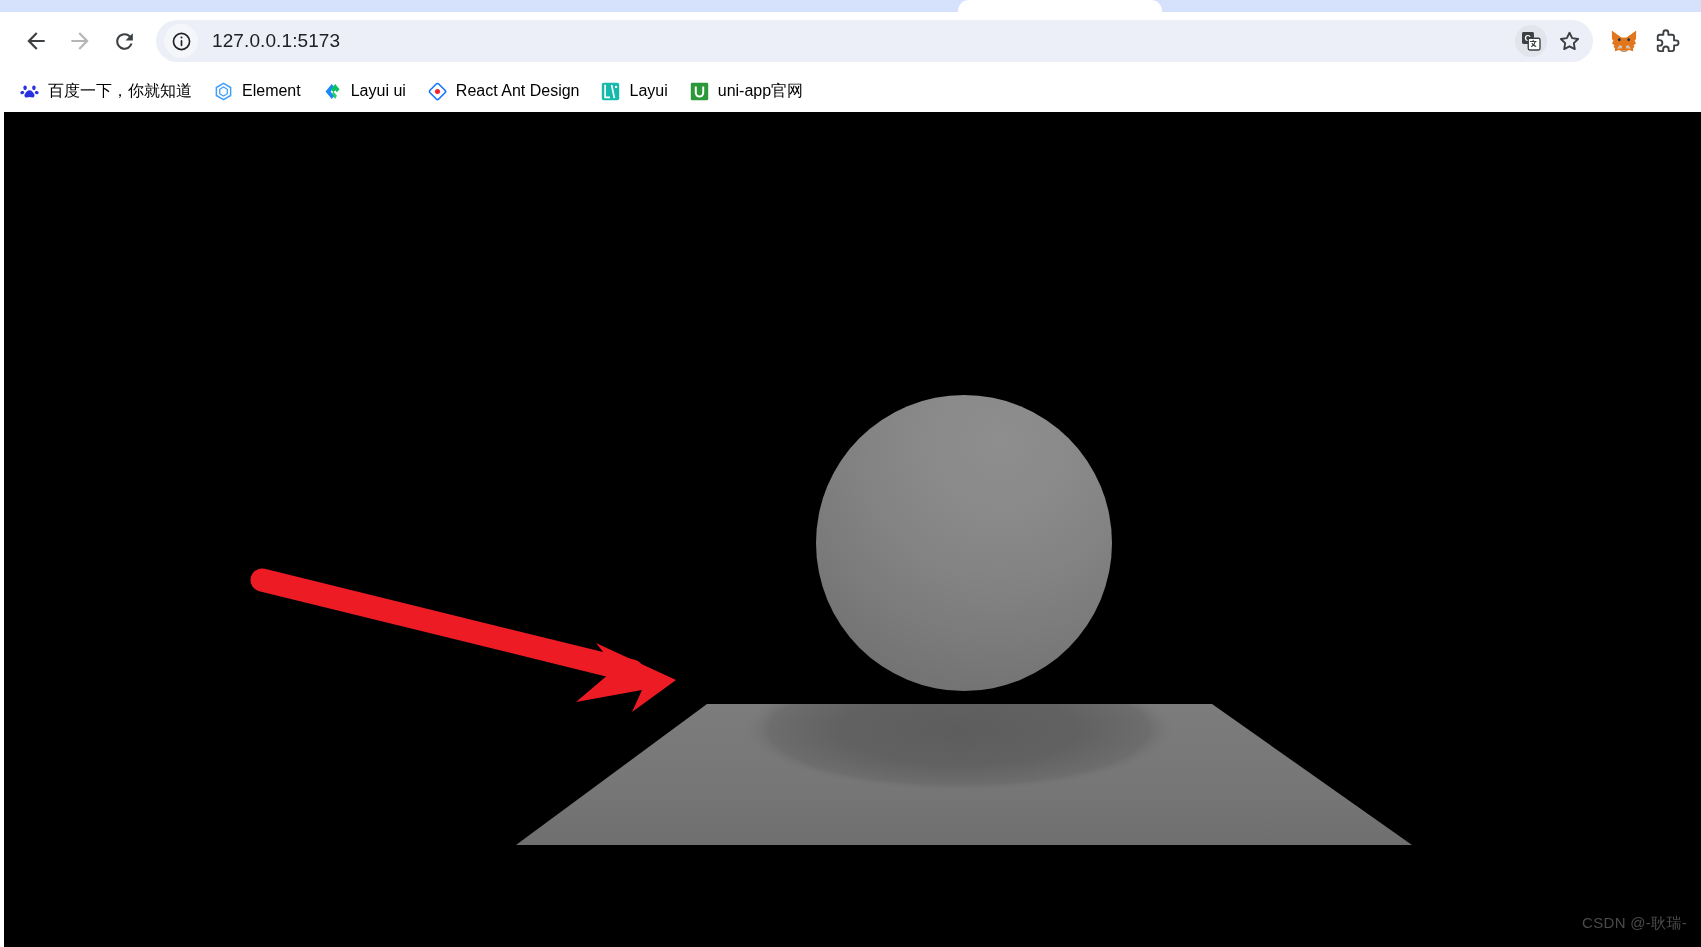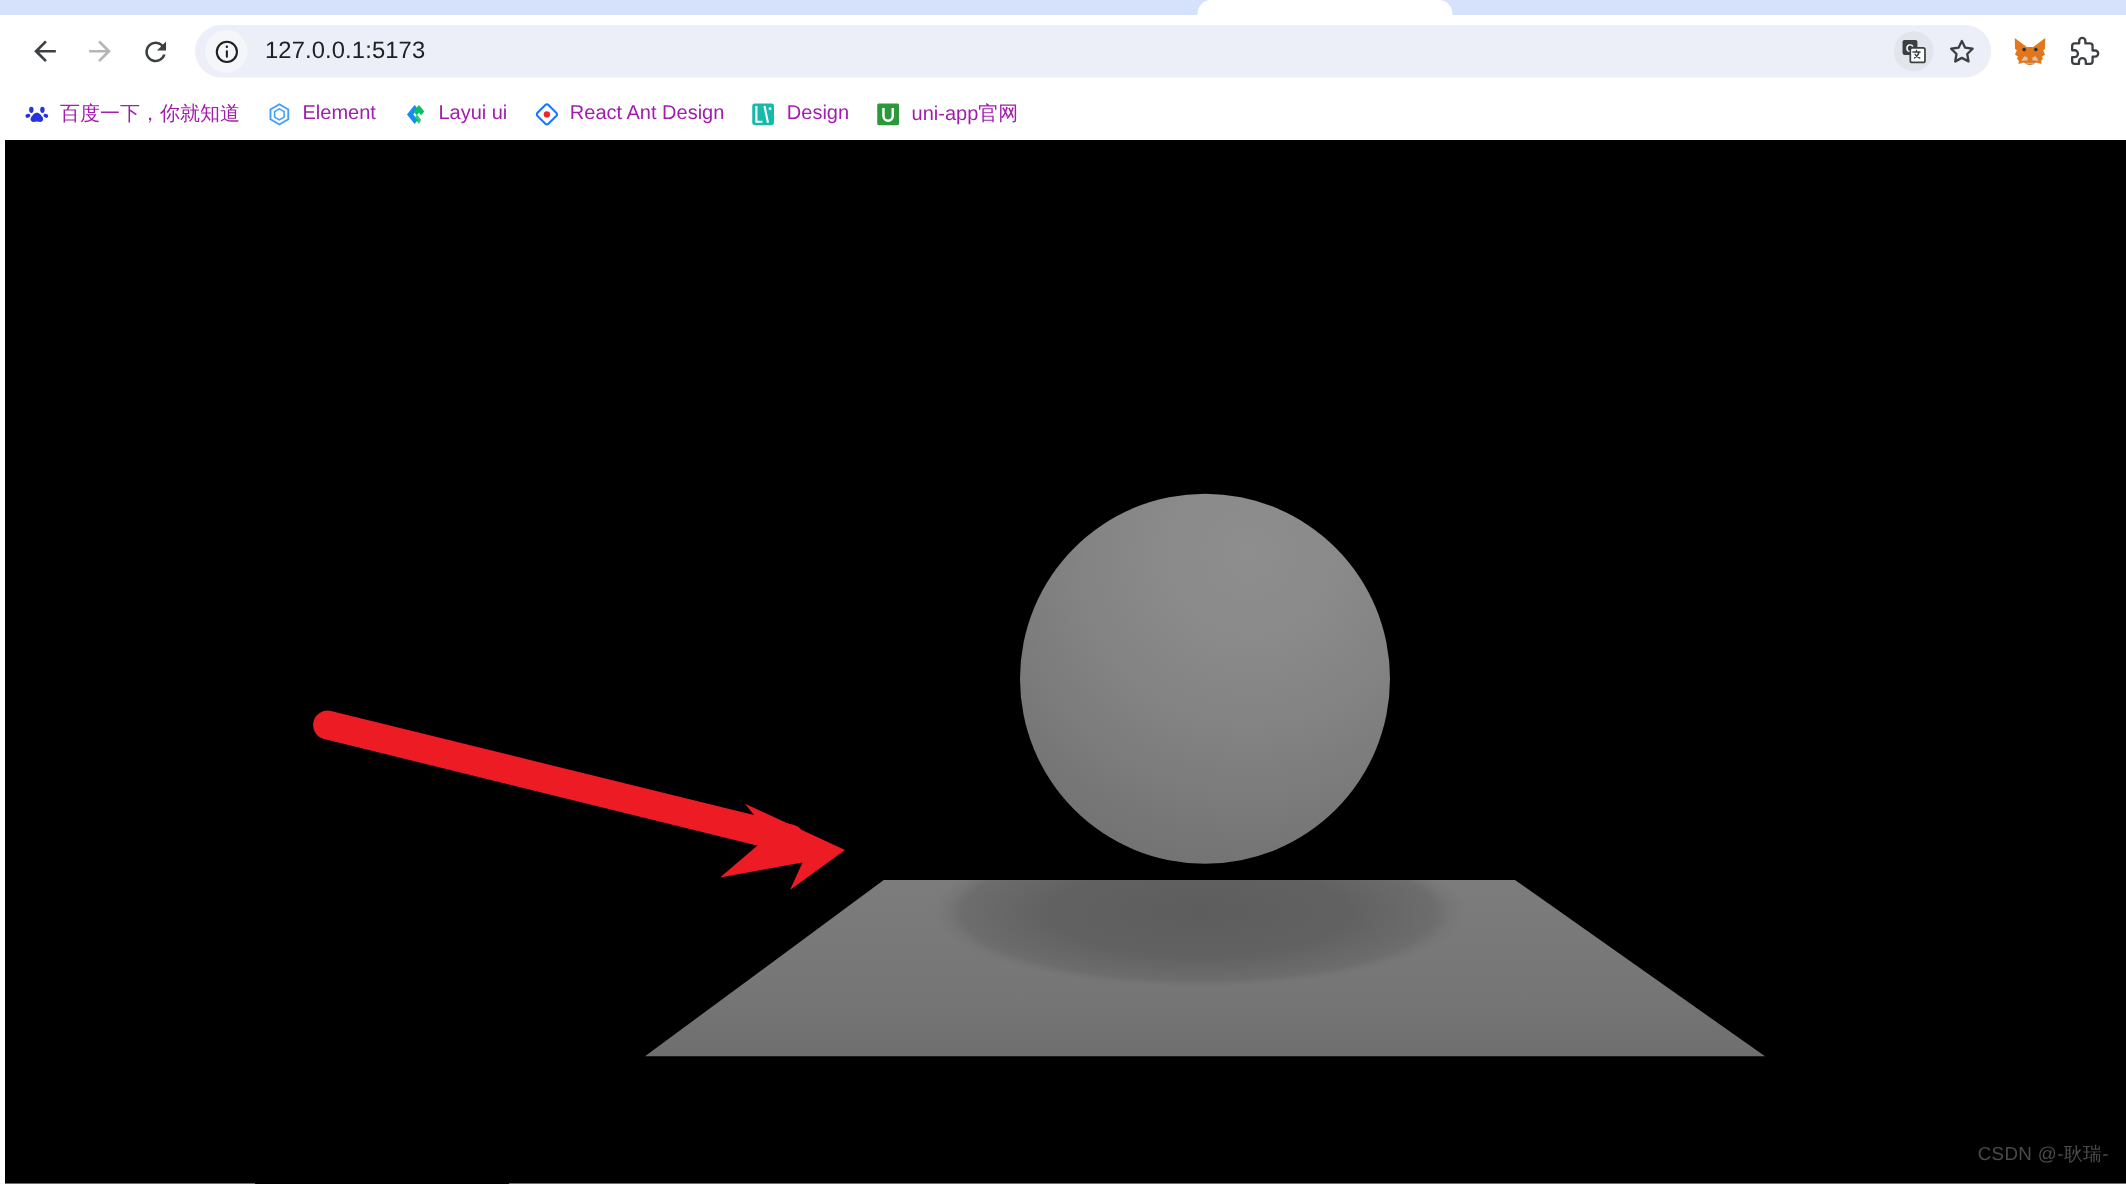--- a/index.html
+++ b/index.html
@@ -168,21 +168,21 @@
     flex: none;
     margin-right: 9px;
     display: flex;
     align-items: center;
     justify-content: center;
     border-radius: 3px;
     overflow: hidden;
   }
   .bm-label {
     font-size: 16px;
-    color: #a21caf;
+    color: #000000;
     font-family: "Liberation Sans", sans-serif;
   }
 
   
   .viewport {
     position: absolute;
     top: 112px; left: 4px;
     width: 1701px;
     height: 835px;
     background: #000000;
@@ -365,21 +365,21 @@
 
     <div class="bm">
       <span class="bm-ico">
         <svg width="19" height="19" viewBox="0 0 24 24">
           <rect x="1" y="1" width="22" height="22" rx="2.5" fill="#16baaa"></rect>
           <path d="M5.2 4.6v14.8h5.1" fill="none" stroke="#ffffff" stroke-width="2.1" stroke-linecap="square"></path>
           <path d="M13.6 4.6l3.1 14.8" fill="none" stroke="#ffffff" stroke-width="2.1" stroke-linecap="square"></path>
           <circle cx="19" cy="6.2" r="1.5" fill="#ffffff"></circle>
         </svg>
       </span>
-      <span class="bm-label">Design</span>
+      <span class="bm-label">Layui</span>
     </div>
 
     <div class="bm">
       <span class="bm-ico">
         <svg width="19" height="19" viewBox="0 0 24 24">
           <rect x="1" y="1" width="22" height="22" rx="1.5" fill="#2b9939"></rect>
           <path d="M7.3 5.6v8.1c0 2.6 2.1 4.7 4.7 4.7s4.7-2.1 4.7-4.7V5.6" fill="none" stroke="#ffffff" stroke-width="2.5"></path>
         </svg>
       </span>
       <span class="bm-label">uni-app官网</span>

